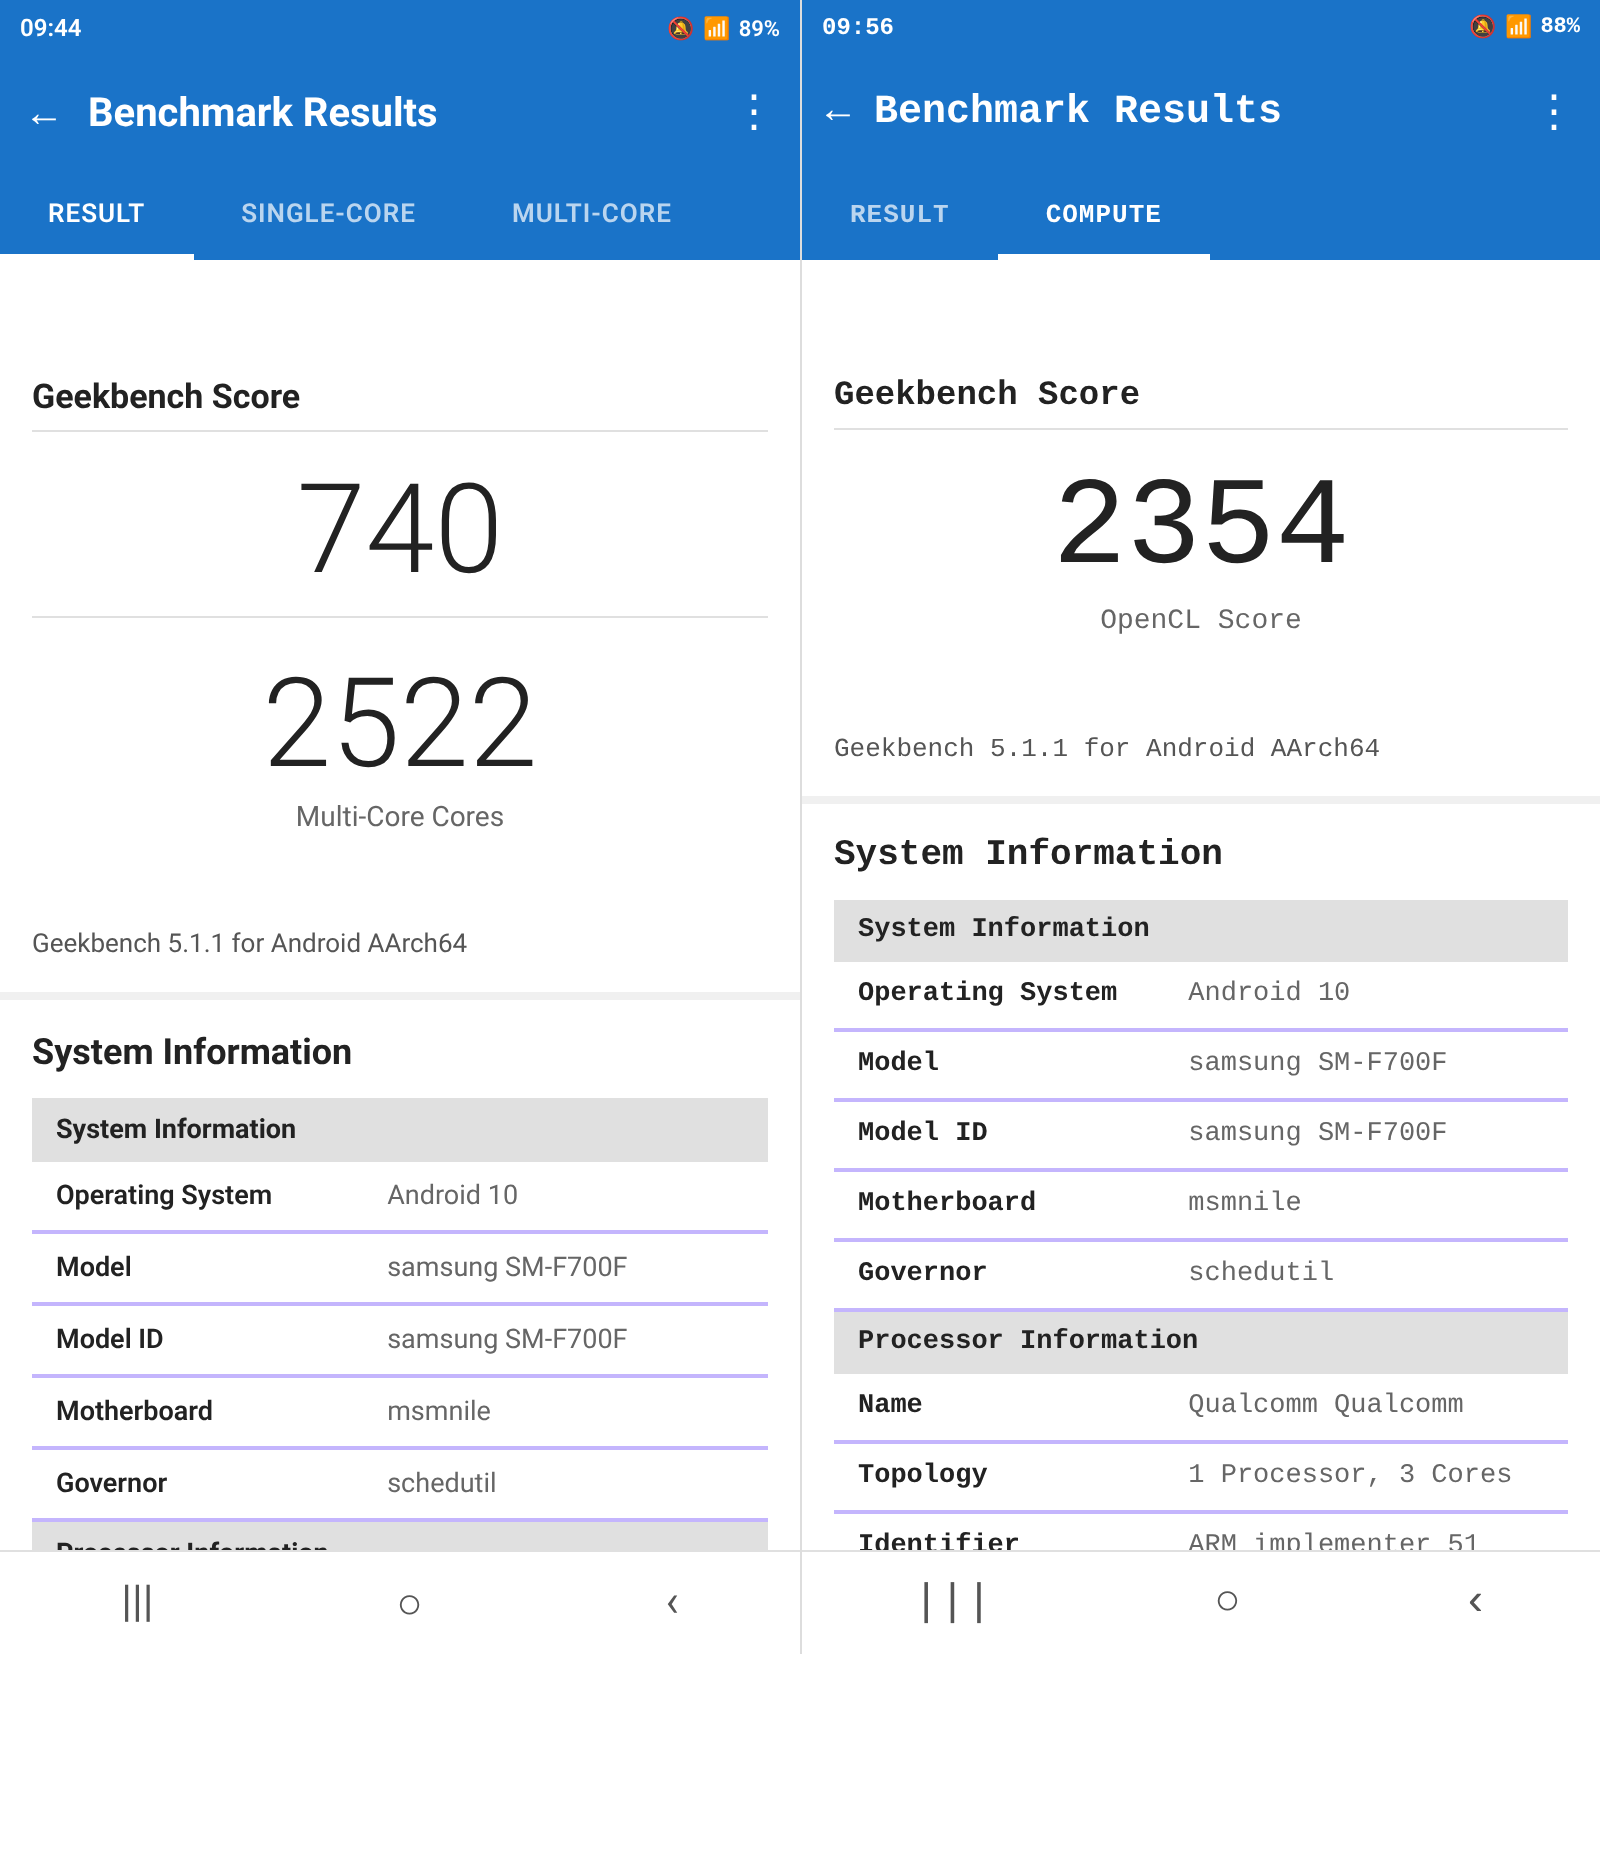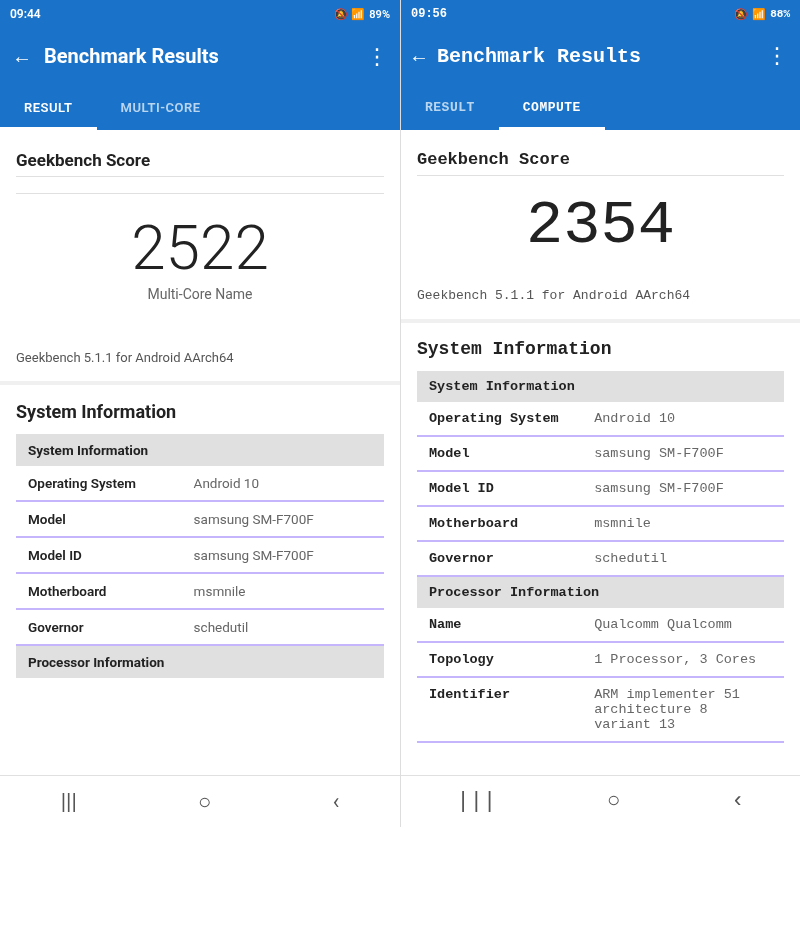--- a/index.html
+++ b/index.html
@@ -96,20 +96,21 @@
       flex: 1;
       overflow-y: auto;
       overflow-x: hidden;
       background: #fff;
     }
 
     
     .score-section {
       padding: 20px 16px;
       text-align: center;
+      margin-top: 39px;
     }
     .score-label {
       font-size: 17px;
       font-weight: 700;
       color: #222;
       text-align: left;
       margin-bottom: 16px;
       padding: 0 0 6px 0;
       border-bottom: 1px solid #e0e0e0;
     }
@@ -206,29 +207,31 @@
   </div>
 
   <div class="app-bar">
     <span class="back-icon">←</span>
     <span class="title">Benchmark Results</span>
     <span class="menu-icon">⋮</span>
   </div>
 
   <div class="tab-bar">
     <div class="tab active">RESULT</div>
+    <div class="tab">SINGLE-CORE</div>
     <div class="tab">MULTI-CORE</div>
   </div>
 
   <div class="content">
     <div class="score-section">
       <div class="score-label">Geekbench Score</div>
+      <div class="score-number">740</div>
       <div class="score-divider"></div>
       <div class="score-number">2522</div>
-      <div class="score-sublabel">Multi-Core Name</div>
+      <div class="score-sublabel">Multi-Core Cores</div>
     </div>
 
     <div class="version-info">Geekbench 5.1.1 for Android AArch64</div>
 
     <div class="sys-info-section">
       <div class="sys-info-title">System Information</div>
       <table class="sys-table">
         <tbody>
             <tr class="group-header">
           <td colspan="2">System Information</td>
@@ -287,20 +290,21 @@
 
   <div class="tab-bar">
     <div class="tab">RESULT</div>
     <div class="tab active">COMPUTE</div>
   </div>
 
   <div class="content">
     <div class="score-section">
       <div class="score-label">Geekbench Score</div>
       <div class="score-number">2354</div>
+      <div class="score-sublabel">OpenCL Score</div>
     </div>
 
     <div class="version-info">Geekbench 5.1.1 for Android AArch64</div>
 
     <div class="sys-info-section">
       <div class="sys-info-title">System Information</div>
       <table class="sys-table">
         <tbody>
             <tr class="group-header">
           <td colspan="2">System Information</td>

